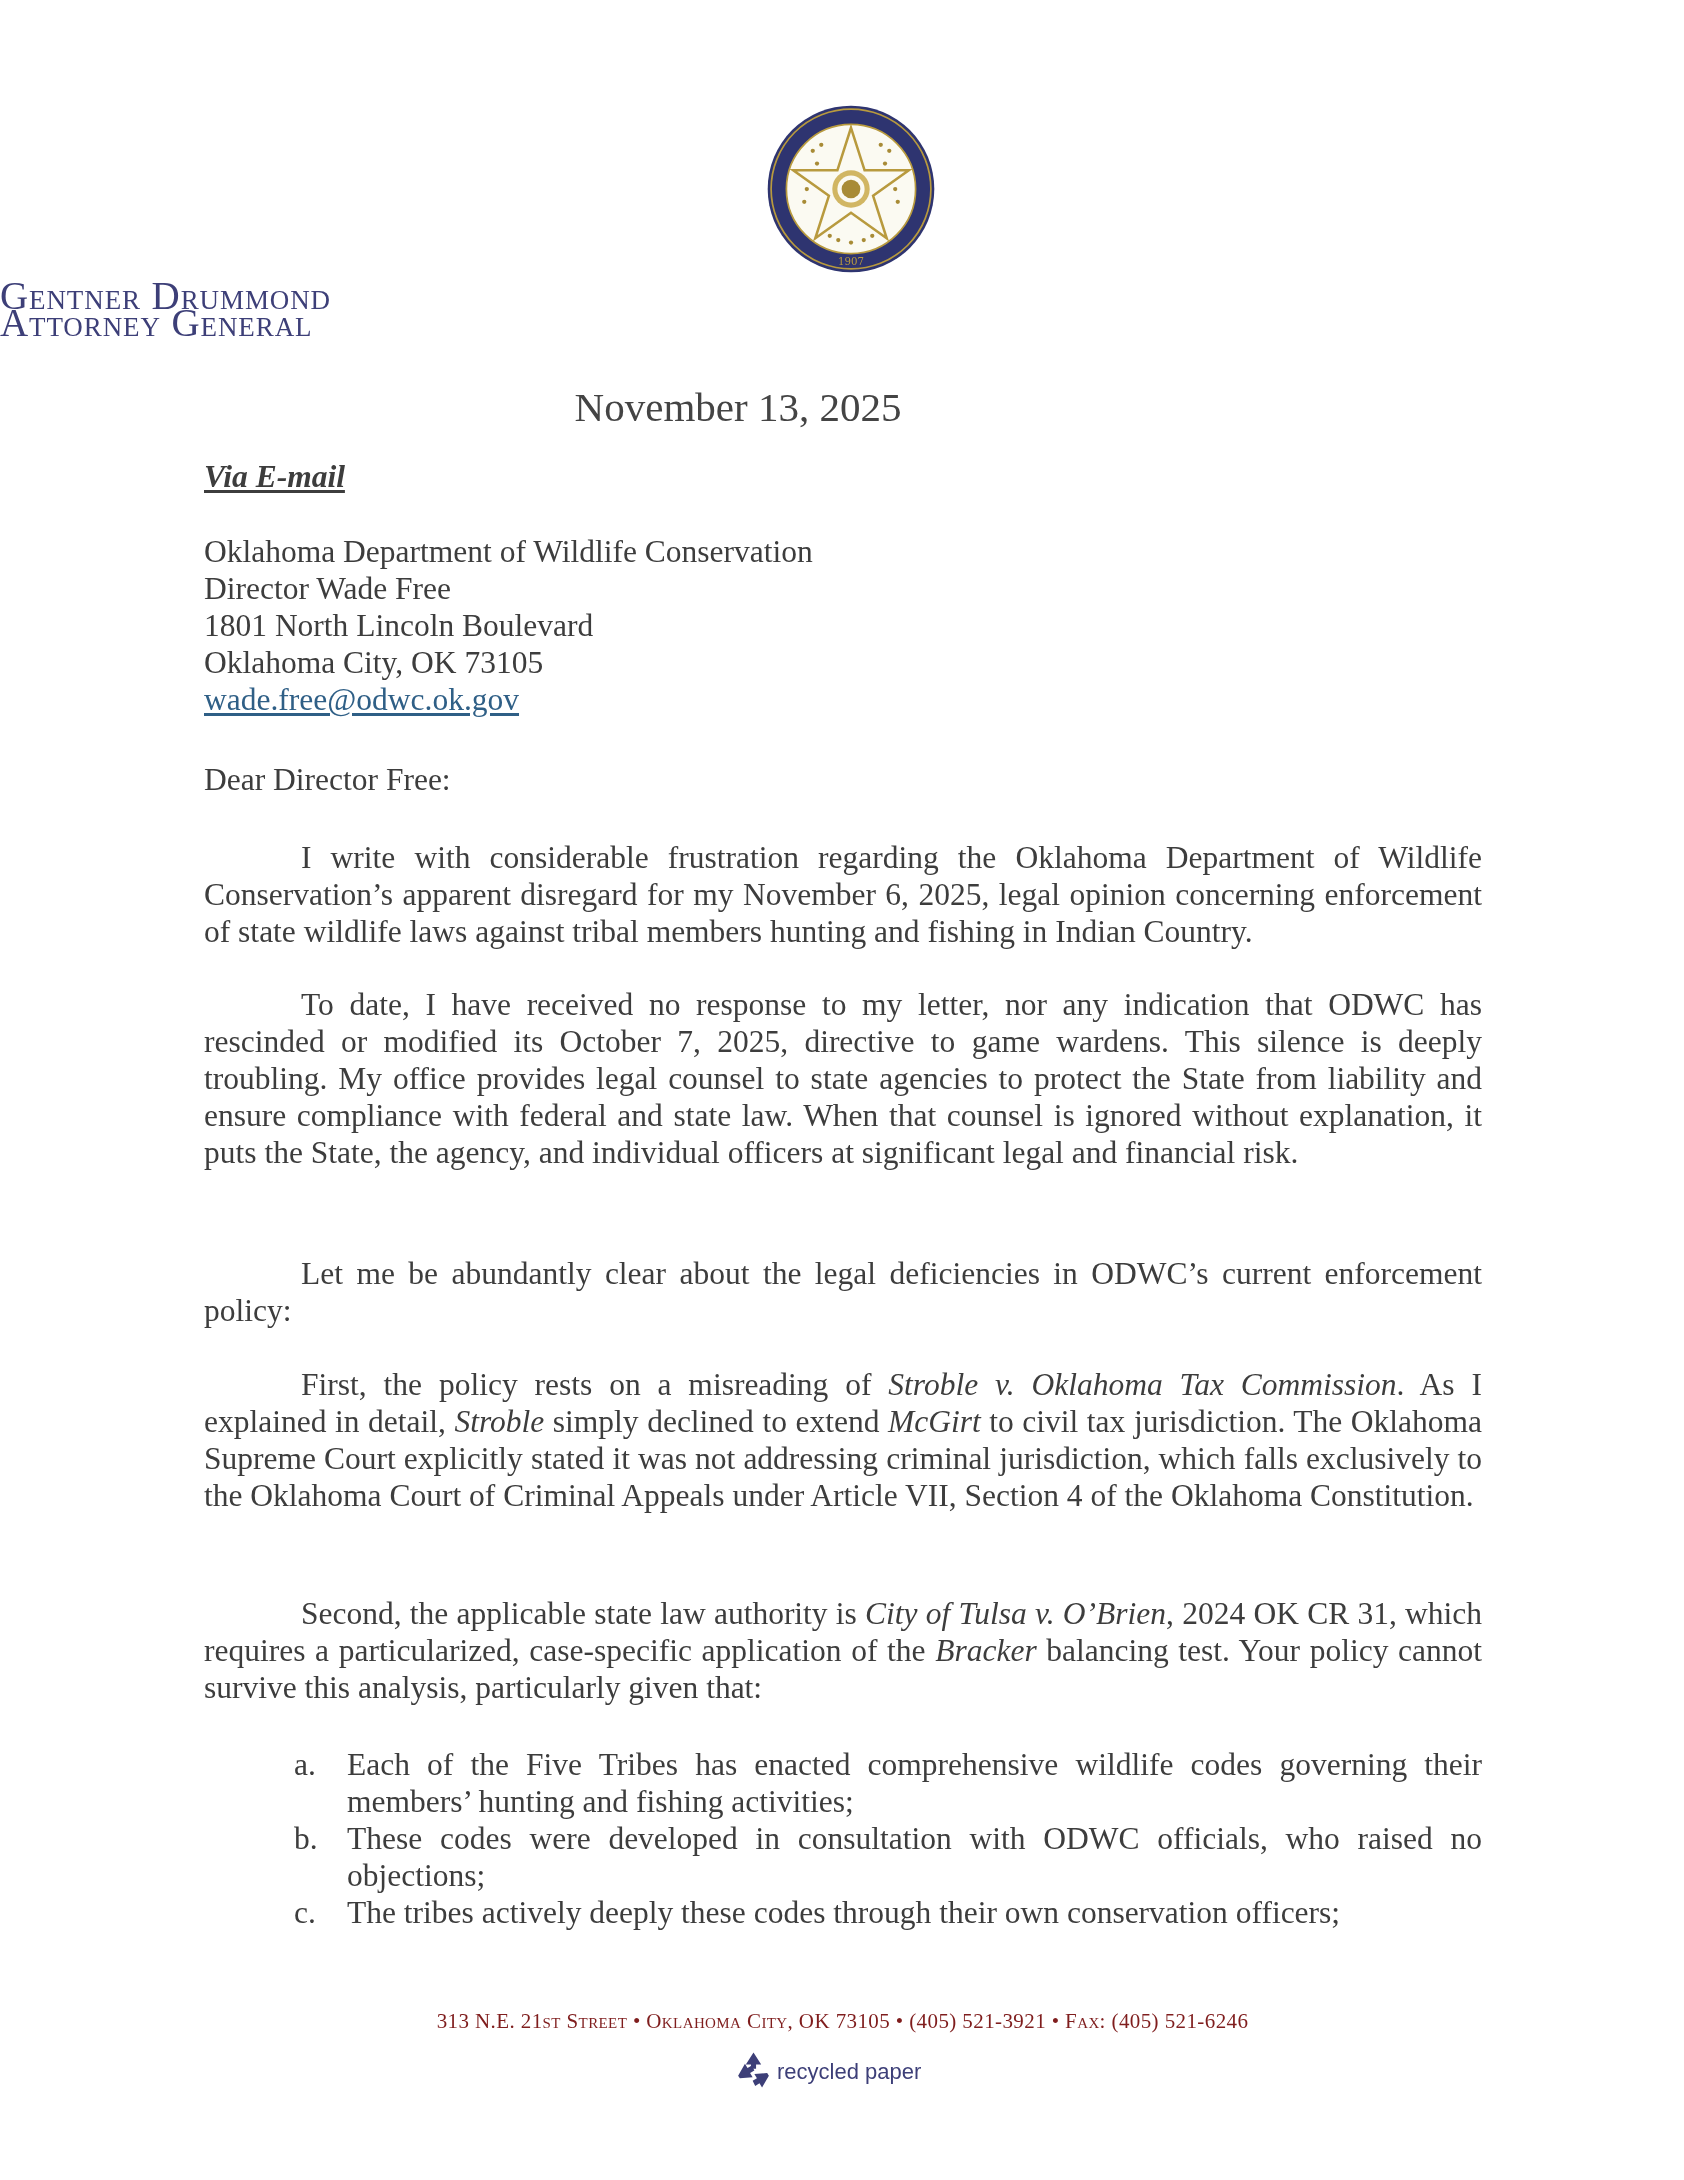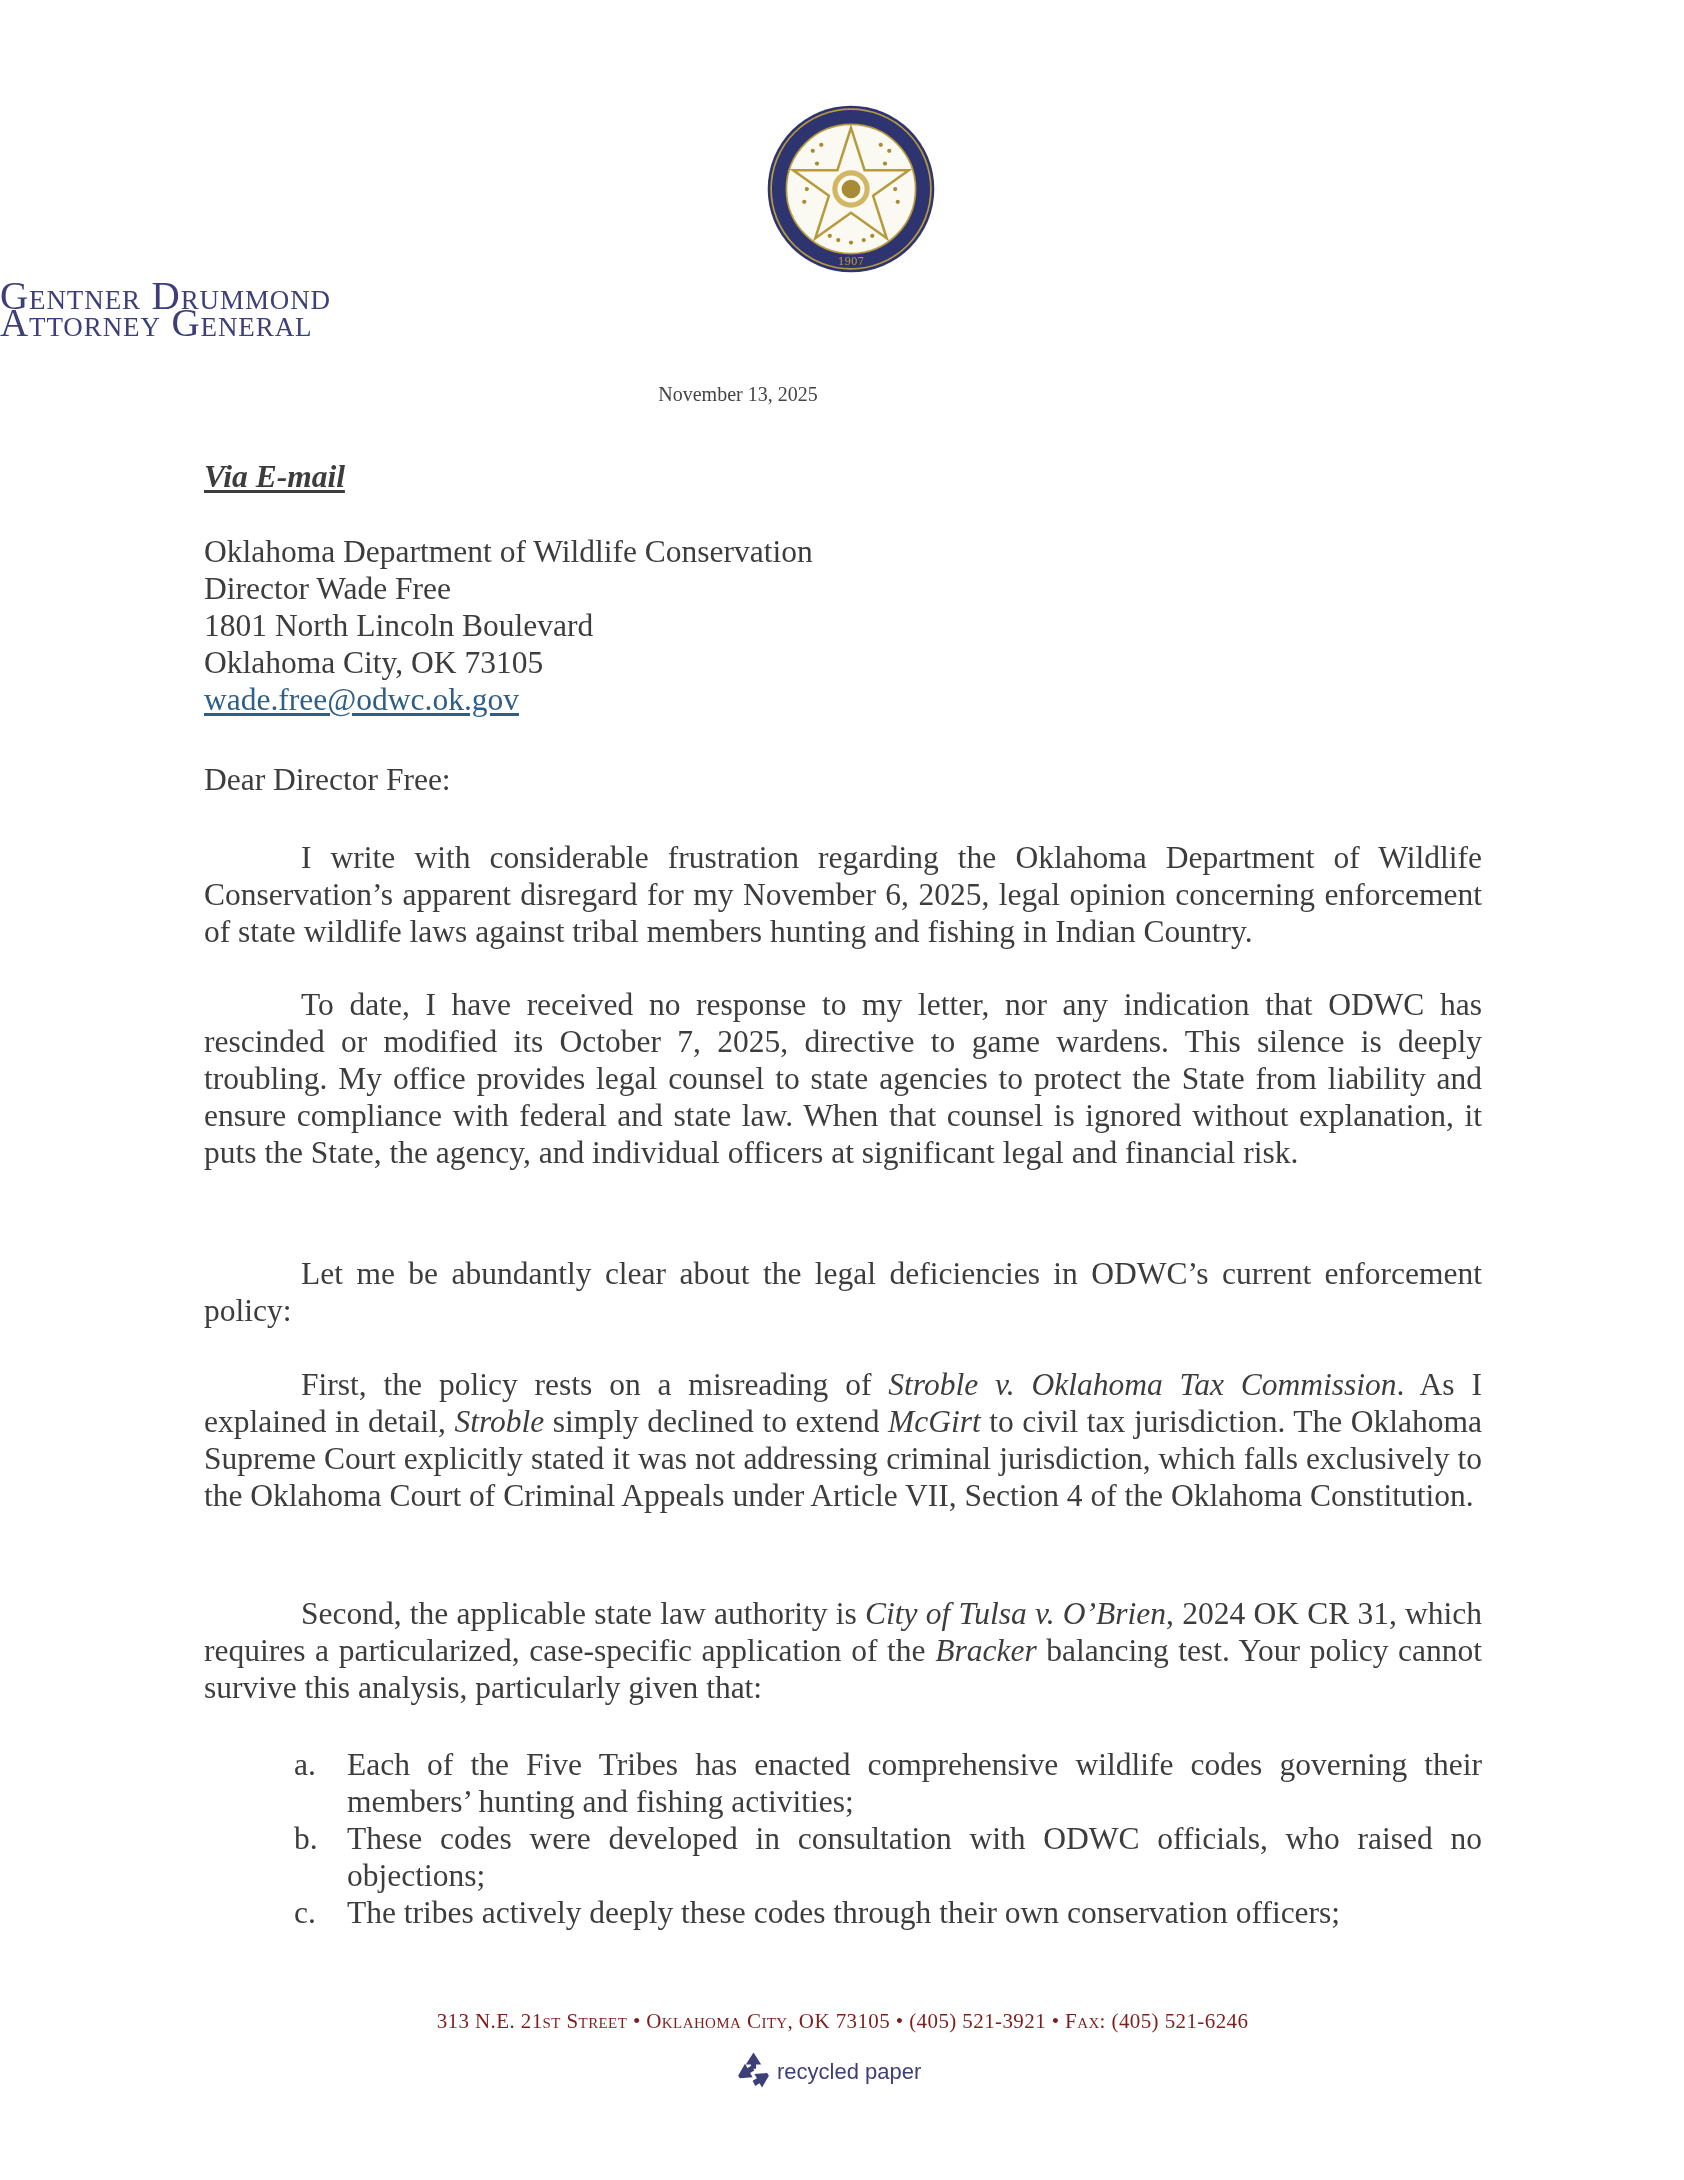--- a/index.html
+++ b/index.html
@@ -13,21 +13,21 @@
   }
   .letterhead {
     position: absolute; left: 0; width: 1685px; 
     color: #3d3f78; font-variant: small-caps; letter-spacing: 0.9px;
     font-size: 39px; line-height: 44px;
   }
   .lh-name { top: 274px; }
   .lh-title { top: 301px; }
   .date {
     position: absolute; left: 0; width: 1476px; text-align: center; top: 383px;
-    font-size: 20px; color: #444;
+    font-size: 41px; color: #444;
   }
   .page-text { position: absolute; font-size: 31.5px; line-height: 37px; color: #3d3d3d; }
   .via {
     left: 204px; top: 458px; font-weight: bold; font-style: italic;
     text-decoration: underline; text-underline-offset: 3.4px;
   }
   .address { left: 204px; top: 533px; line-height: 37px; }
   .address div { white-space: nowrap; }
   .email { color: #2f5f86; text-decoration: underline; text-underline-offset: 3.4px; }
   .salutation { left: 204px; top: 761px; }

